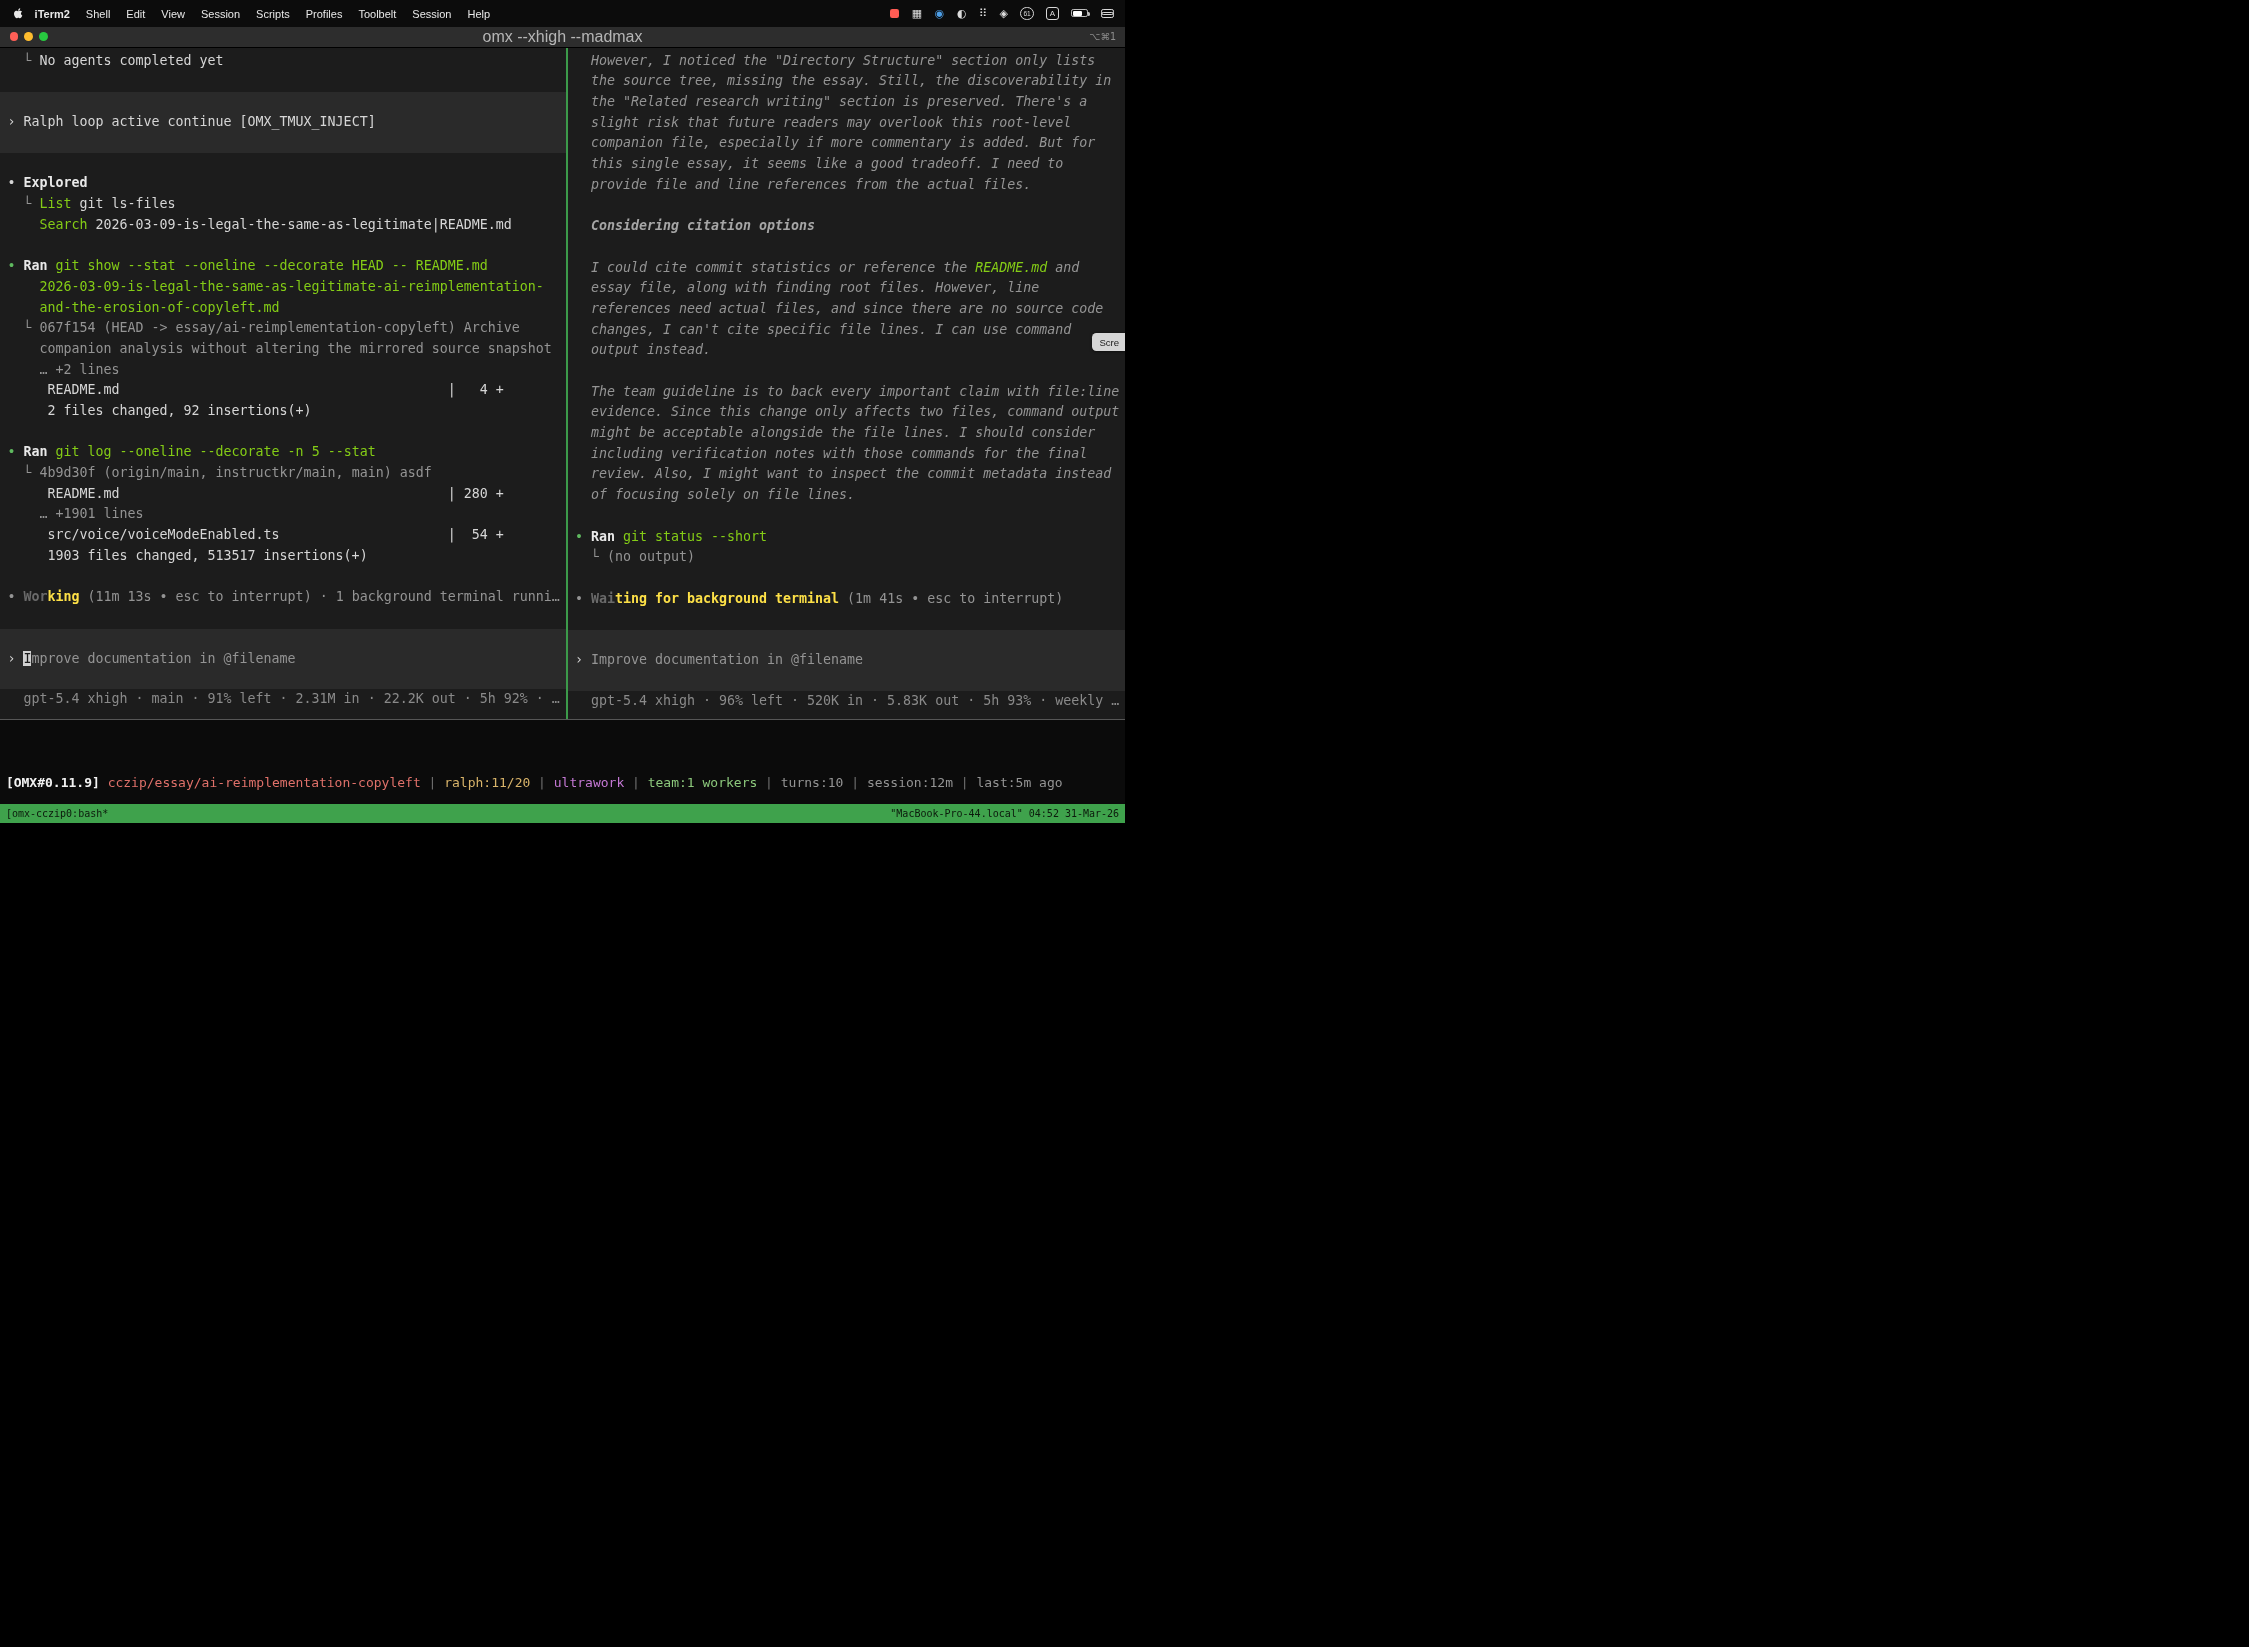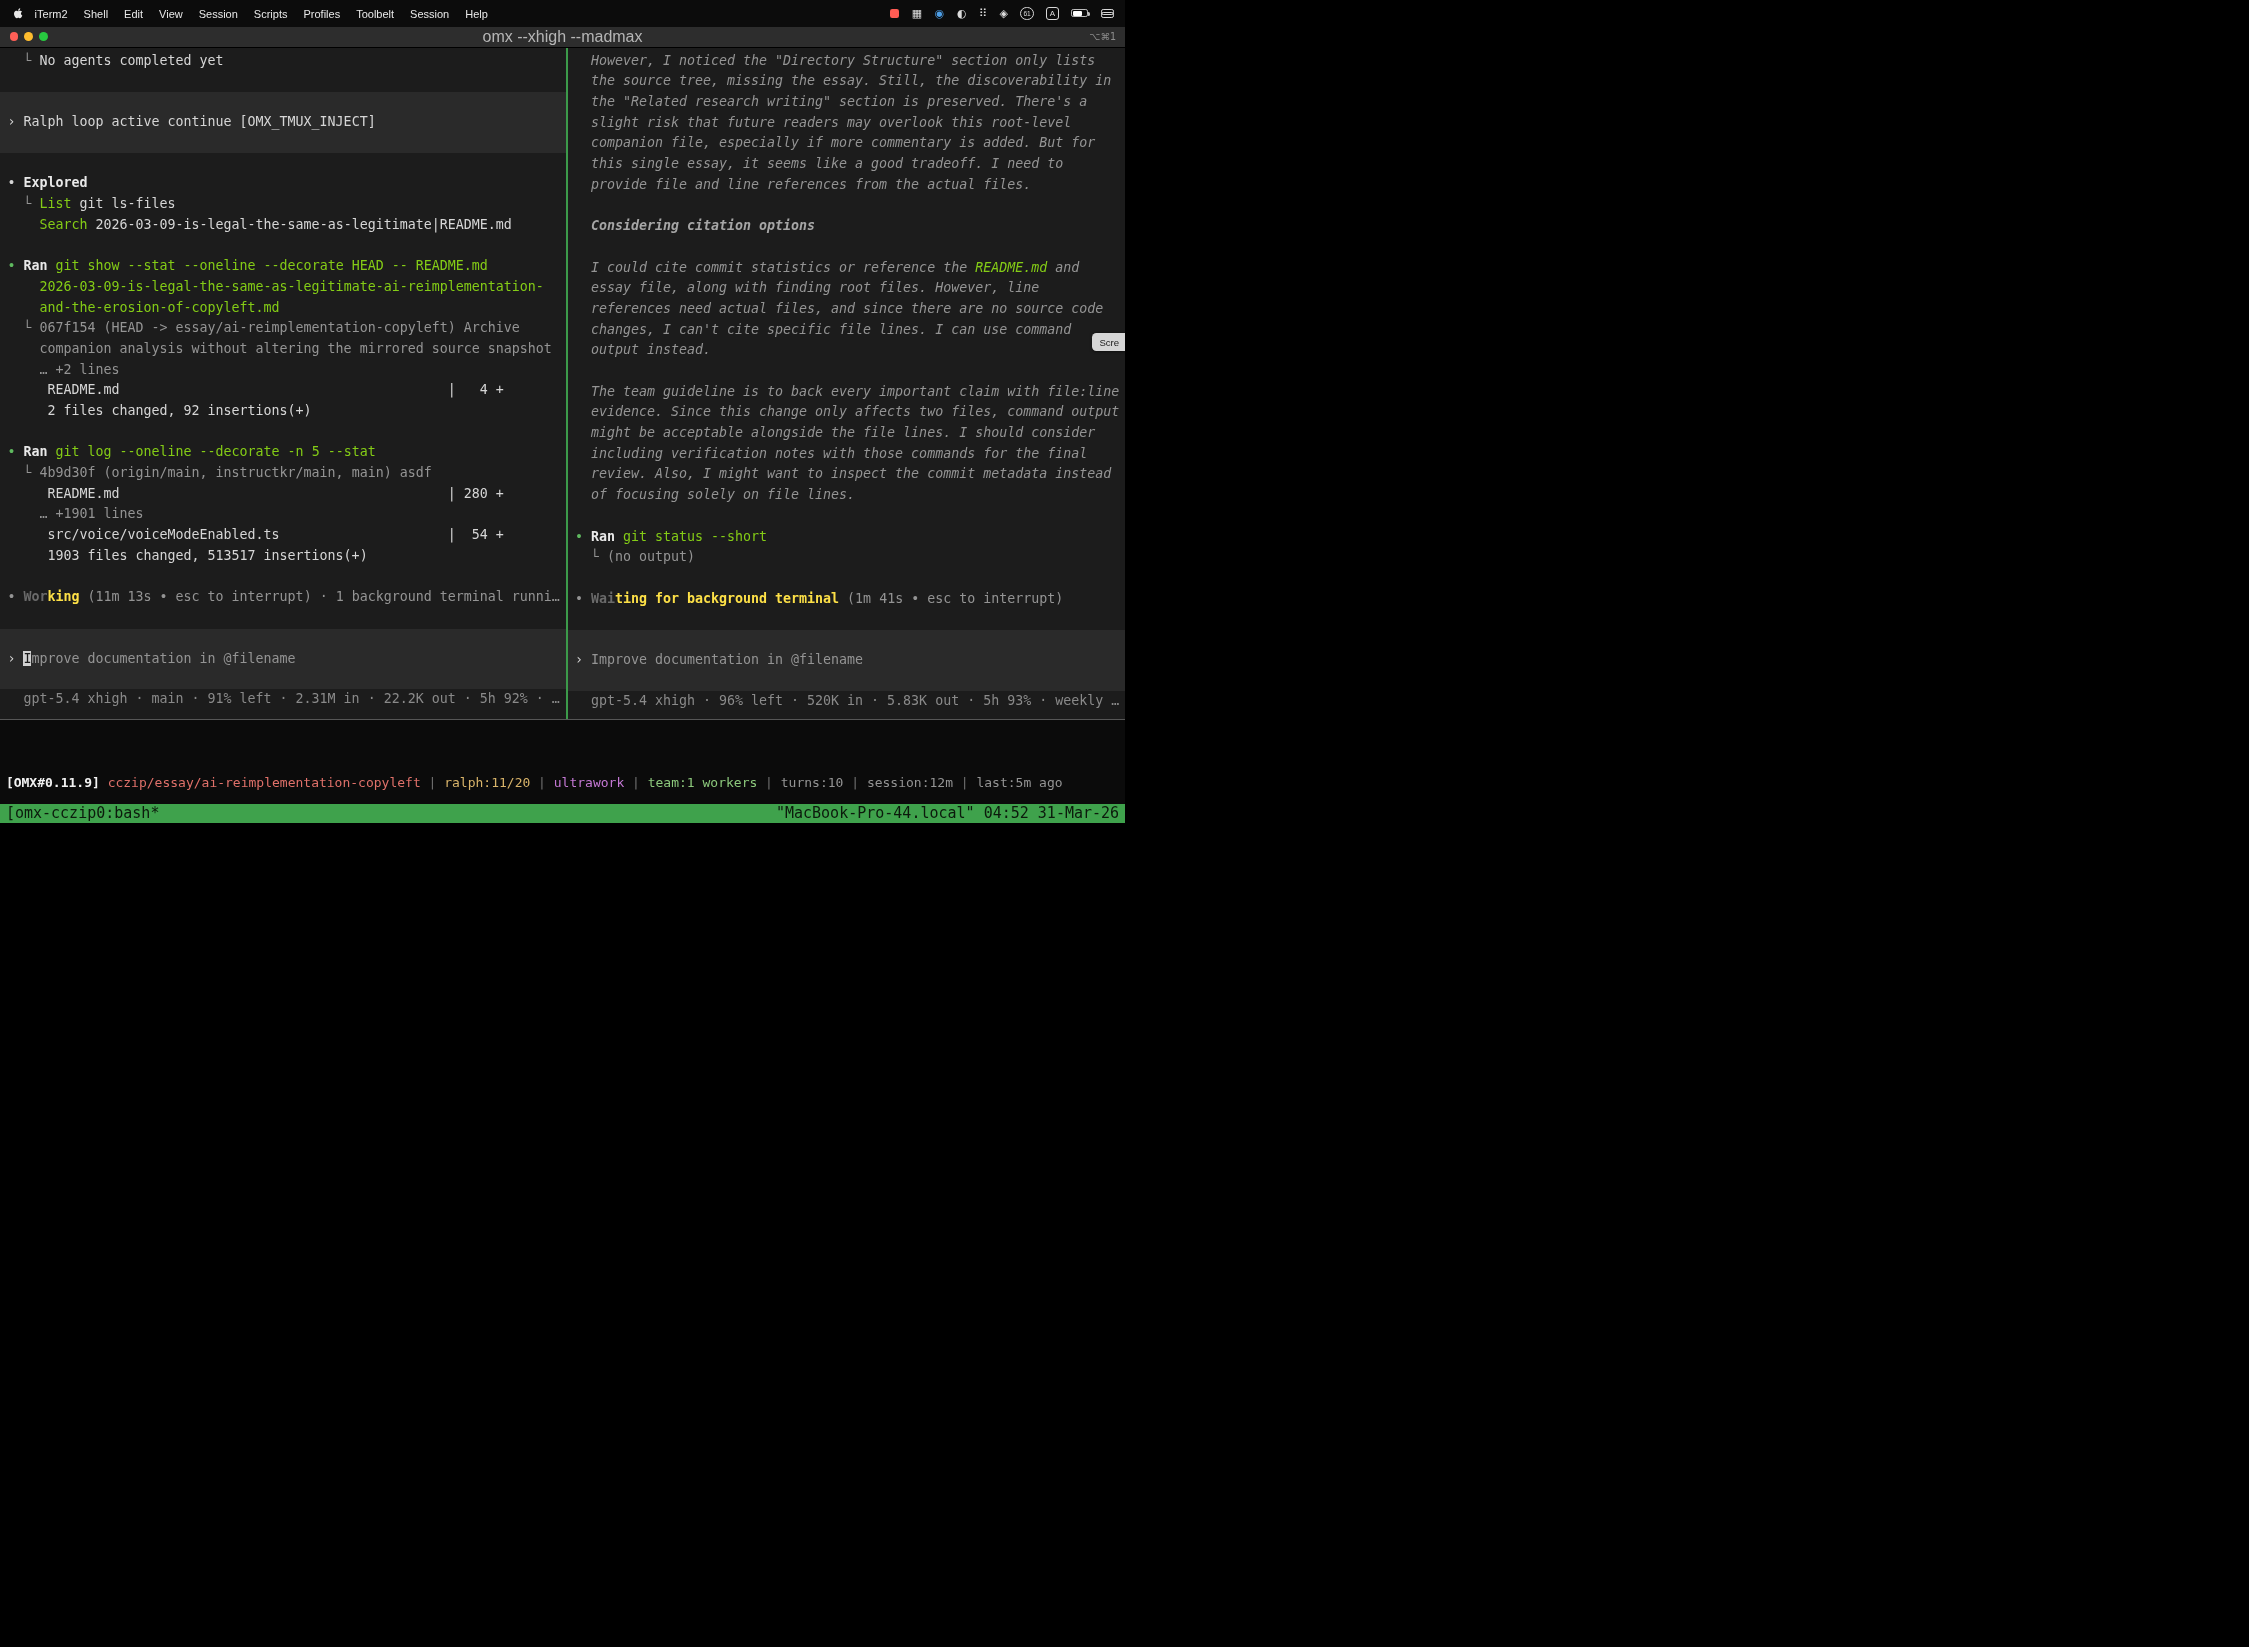--- a/index.html
+++ b/index.html
@@ -5,21 +5,21 @@
   *{margin:0;padding:0;box-sizing:border-box}
   html,body{width:1125px;height:824px;background:#000;overflow:hidden}
   body{font-family:"DejaVu Sans Mono",monospace;position:relative}
 
   
   .menu-bar{height:27px;background:#0c0c0c;display:flex;align-items:center;padding:0 11.8px;color:#e8e8e8;font-family:"Liberation Sans",sans-serif;font-size:11px}
   .apple-logo{width:11.8px;height:13.3px;margin-right:3px;display:inline-flex;align-items:center;justify-content:center}
   .apple-logo svg{width:10.3px;height:12.5px;fill:#e8e8e8}
   .menu-items{display:flex;align-items:center}
   .menu-item{padding:0 8px;white-space:nowrap}
-  .menu-item.app-name{font-weight:normal}
+  .menu-item.app-name{font-weight:bold}
   .menubar-status{margin-left:auto;display:flex;align-items:center;gap:12.5px}
   .mb-icon{display:inline-flex;align-items:center;justify-content:center;color:#dcdcdc;font-size:11px;font-family:"DejaVu Sans",sans-serif}
   .kind-rec{width:9.6px;height:9.6px;background:#ff5c54;border-radius:2.2px}
   .kind-badge{width:13.3px;height:13.3px;border:1.1px solid #d8d8d8;border-radius:50%;font-size:6.6px;font-family:"Liberation Sans",sans-serif}
   .kind-abadge{width:12.5px;height:12.5px;border:1.1px solid #d8d8d8;border-radius:3px;font-size:8px;font-family:"Liberation Sans",sans-serif}
   .kind-battery{width:17px;height:8px;border:0.7px solid #bdbdbd;border-radius:2.2px;position:relative}
   .kind-battery::before{content:"";position:absolute;left:0.7px;top:0.7px;bottom:0.7px;width:9.6px;background:#fff;border-radius:1.1px}
   .kind-battery::after{content:"";position:absolute;right:-3px;top:1.8px;width:1.8px;height:3.7px;background:#bdbdbd;border-radius:0 1.5px 1.5px 0}
   .kind-cc{position:relative;width:12.5px;height:11px}
   .kind-cc::before,.kind-cc::after{content:"";position:absolute;left:0;width:11px;height:4px;border:0.9px solid #d8d8d8;border-radius:2.2px}
@@ -60,21 +60,21 @@
   .c-red{color:#e0716a}
   .c-yellow{color:#d9b46a}
   .c-magenta{color:#c478d4}
   .c-teamgreen{color:#8cc87c}
   .c-sep{color:#707070}
 
   
   .bottom-area{height:84px;background:#0b0b0b;padding:11.8px 0 0 5.9px;font-size:13px;line-height:20.7px;white-space:pre;overflow:hidden}
 
   
-  .tmux-bar{height:19px;background:#3fa24c;color:#0c1a0c;display:flex;justify-content:space-between;align-items:center;padding:0 5.9px;font-size:15px;white-space:pre;overflow:hidden}
+  .tmux-bar{height:19px;background:#3fa24c;color:#0c1a0c;display:flex;justify-content:space-between;align-items:center;padding:0 5.9px;font-size:10px;white-space:pre;overflow:hidden}
 
   
   .screen-tooltip{position:absolute;top:333px;right:0;background:#d6d6d6;color:#1c1c1c;font-family:"Liberation Sans",sans-serif;font-size:9.6px;padding:3.7px 5.9px 3.7px 7.4px;border-radius:4.4px 0 0 4.4px;box-shadow:0 0.7px 3px rgba(0,0,0,.5);z-index:5}
 </style>
 </head>
 <body>
 
 <div class="menu-bar">
   <span class="apple-logo">
     <svg viewBox="0 0 170 170">

